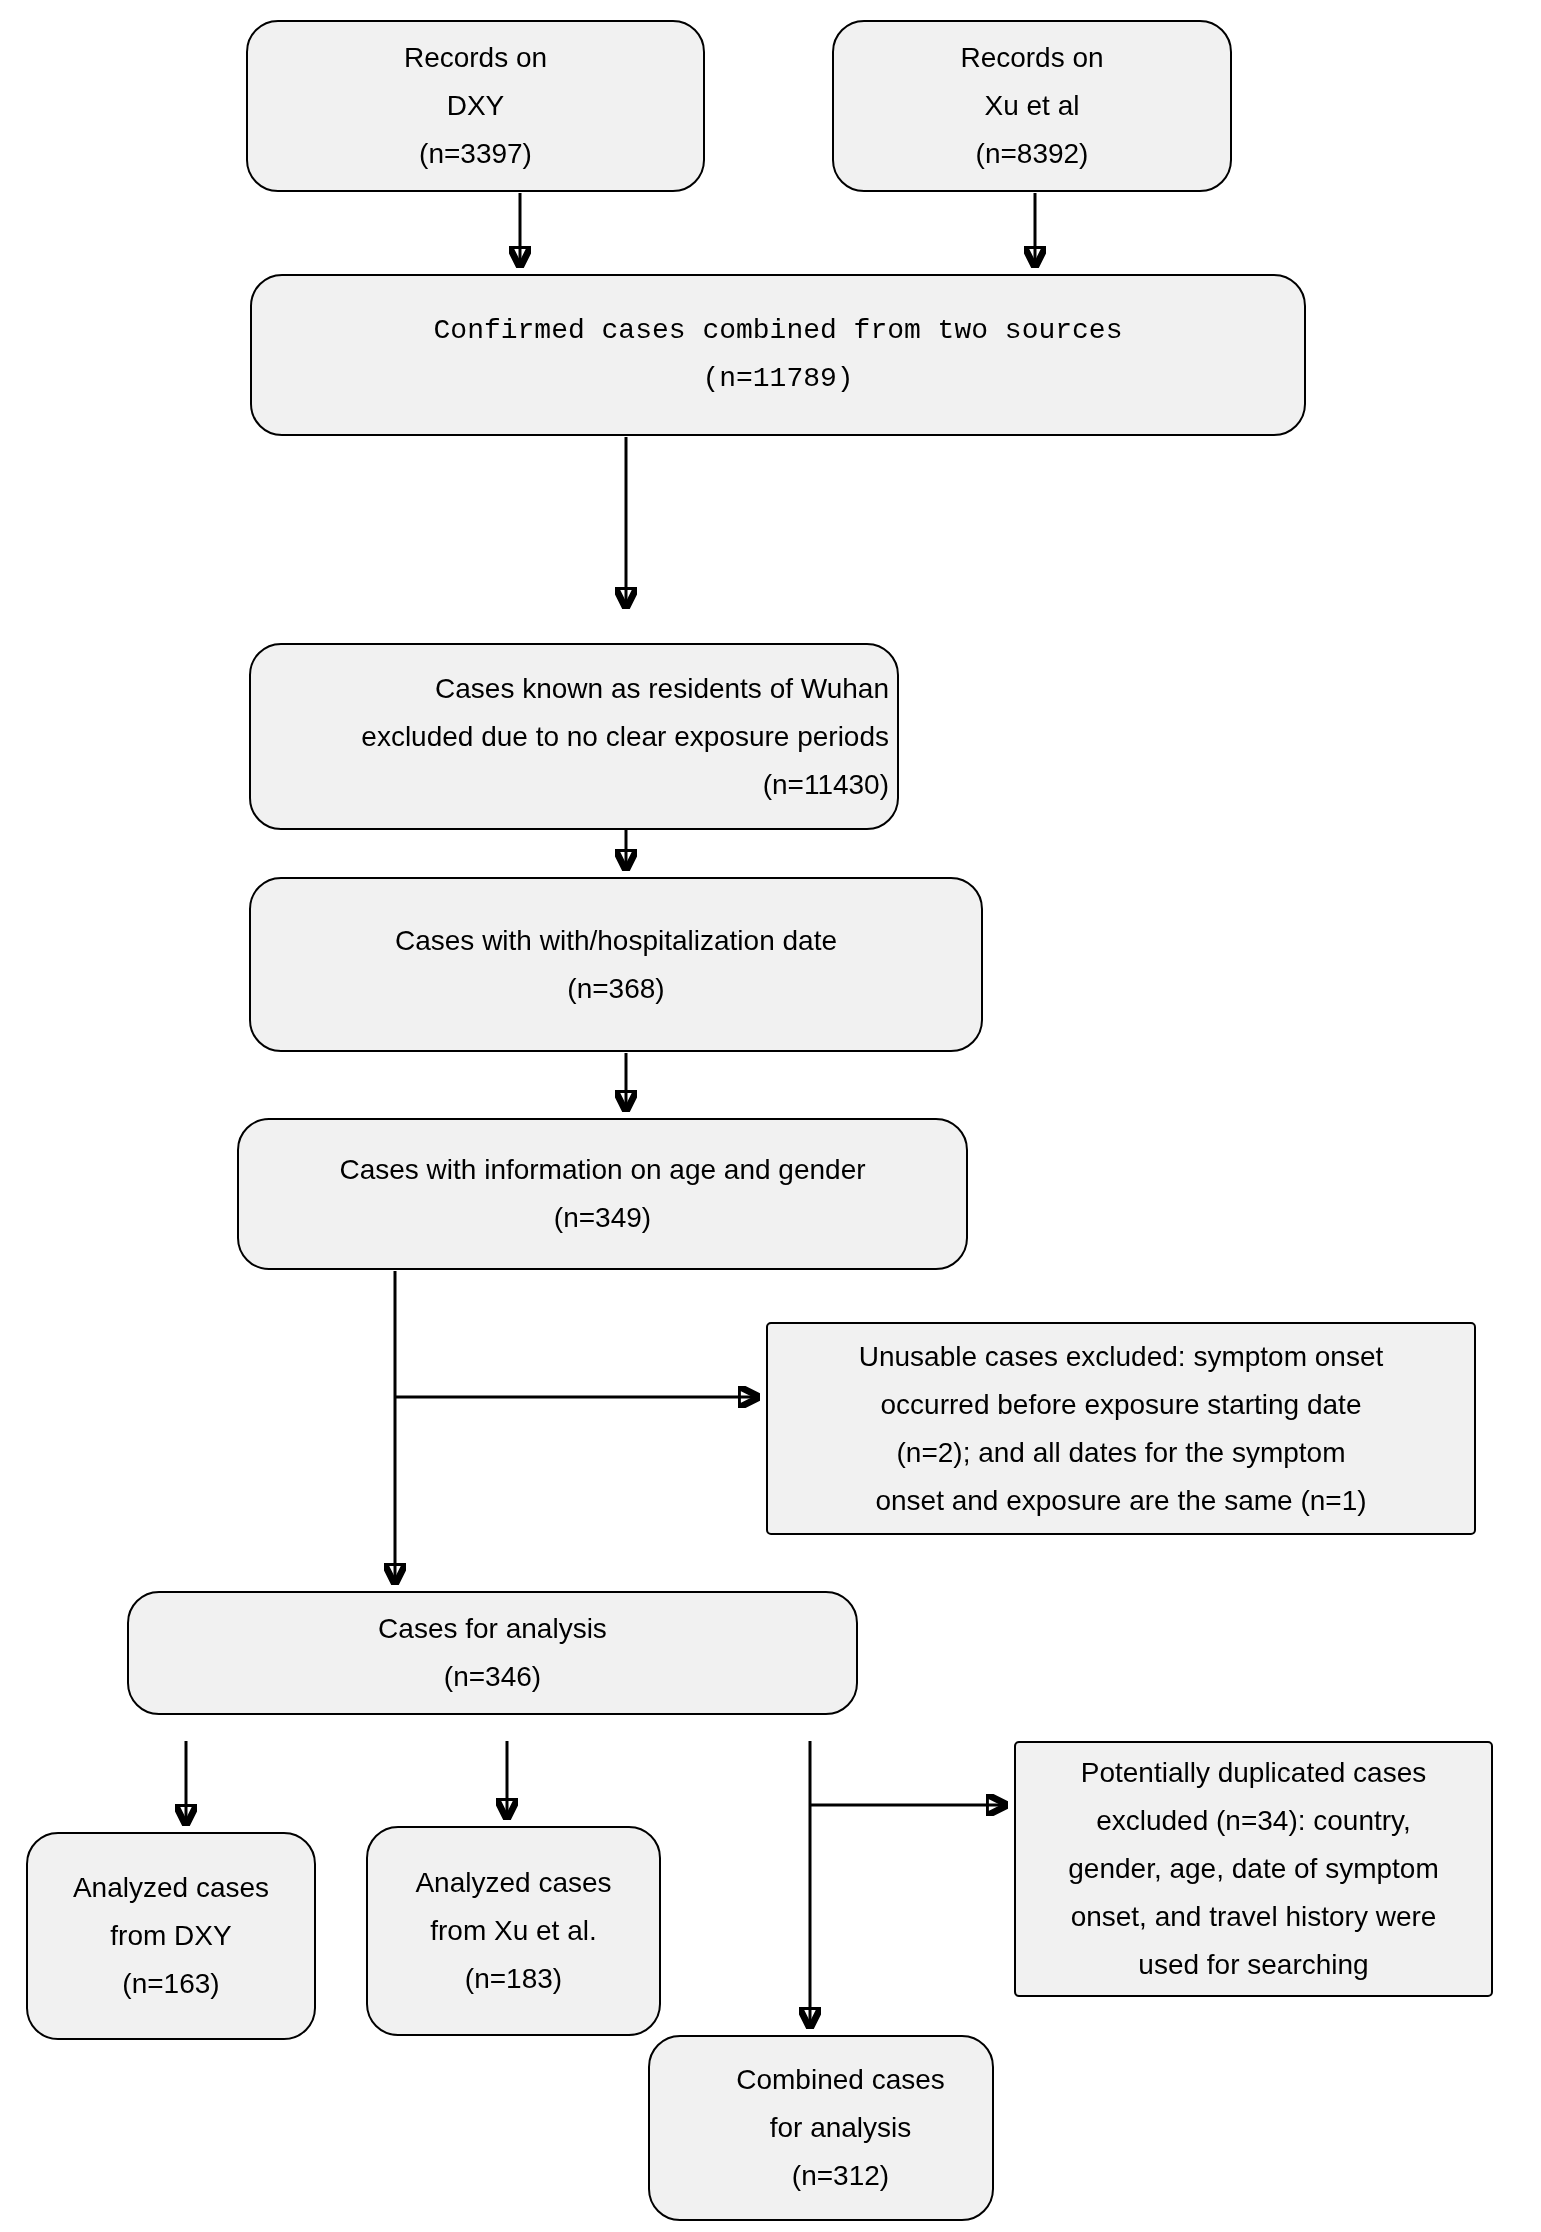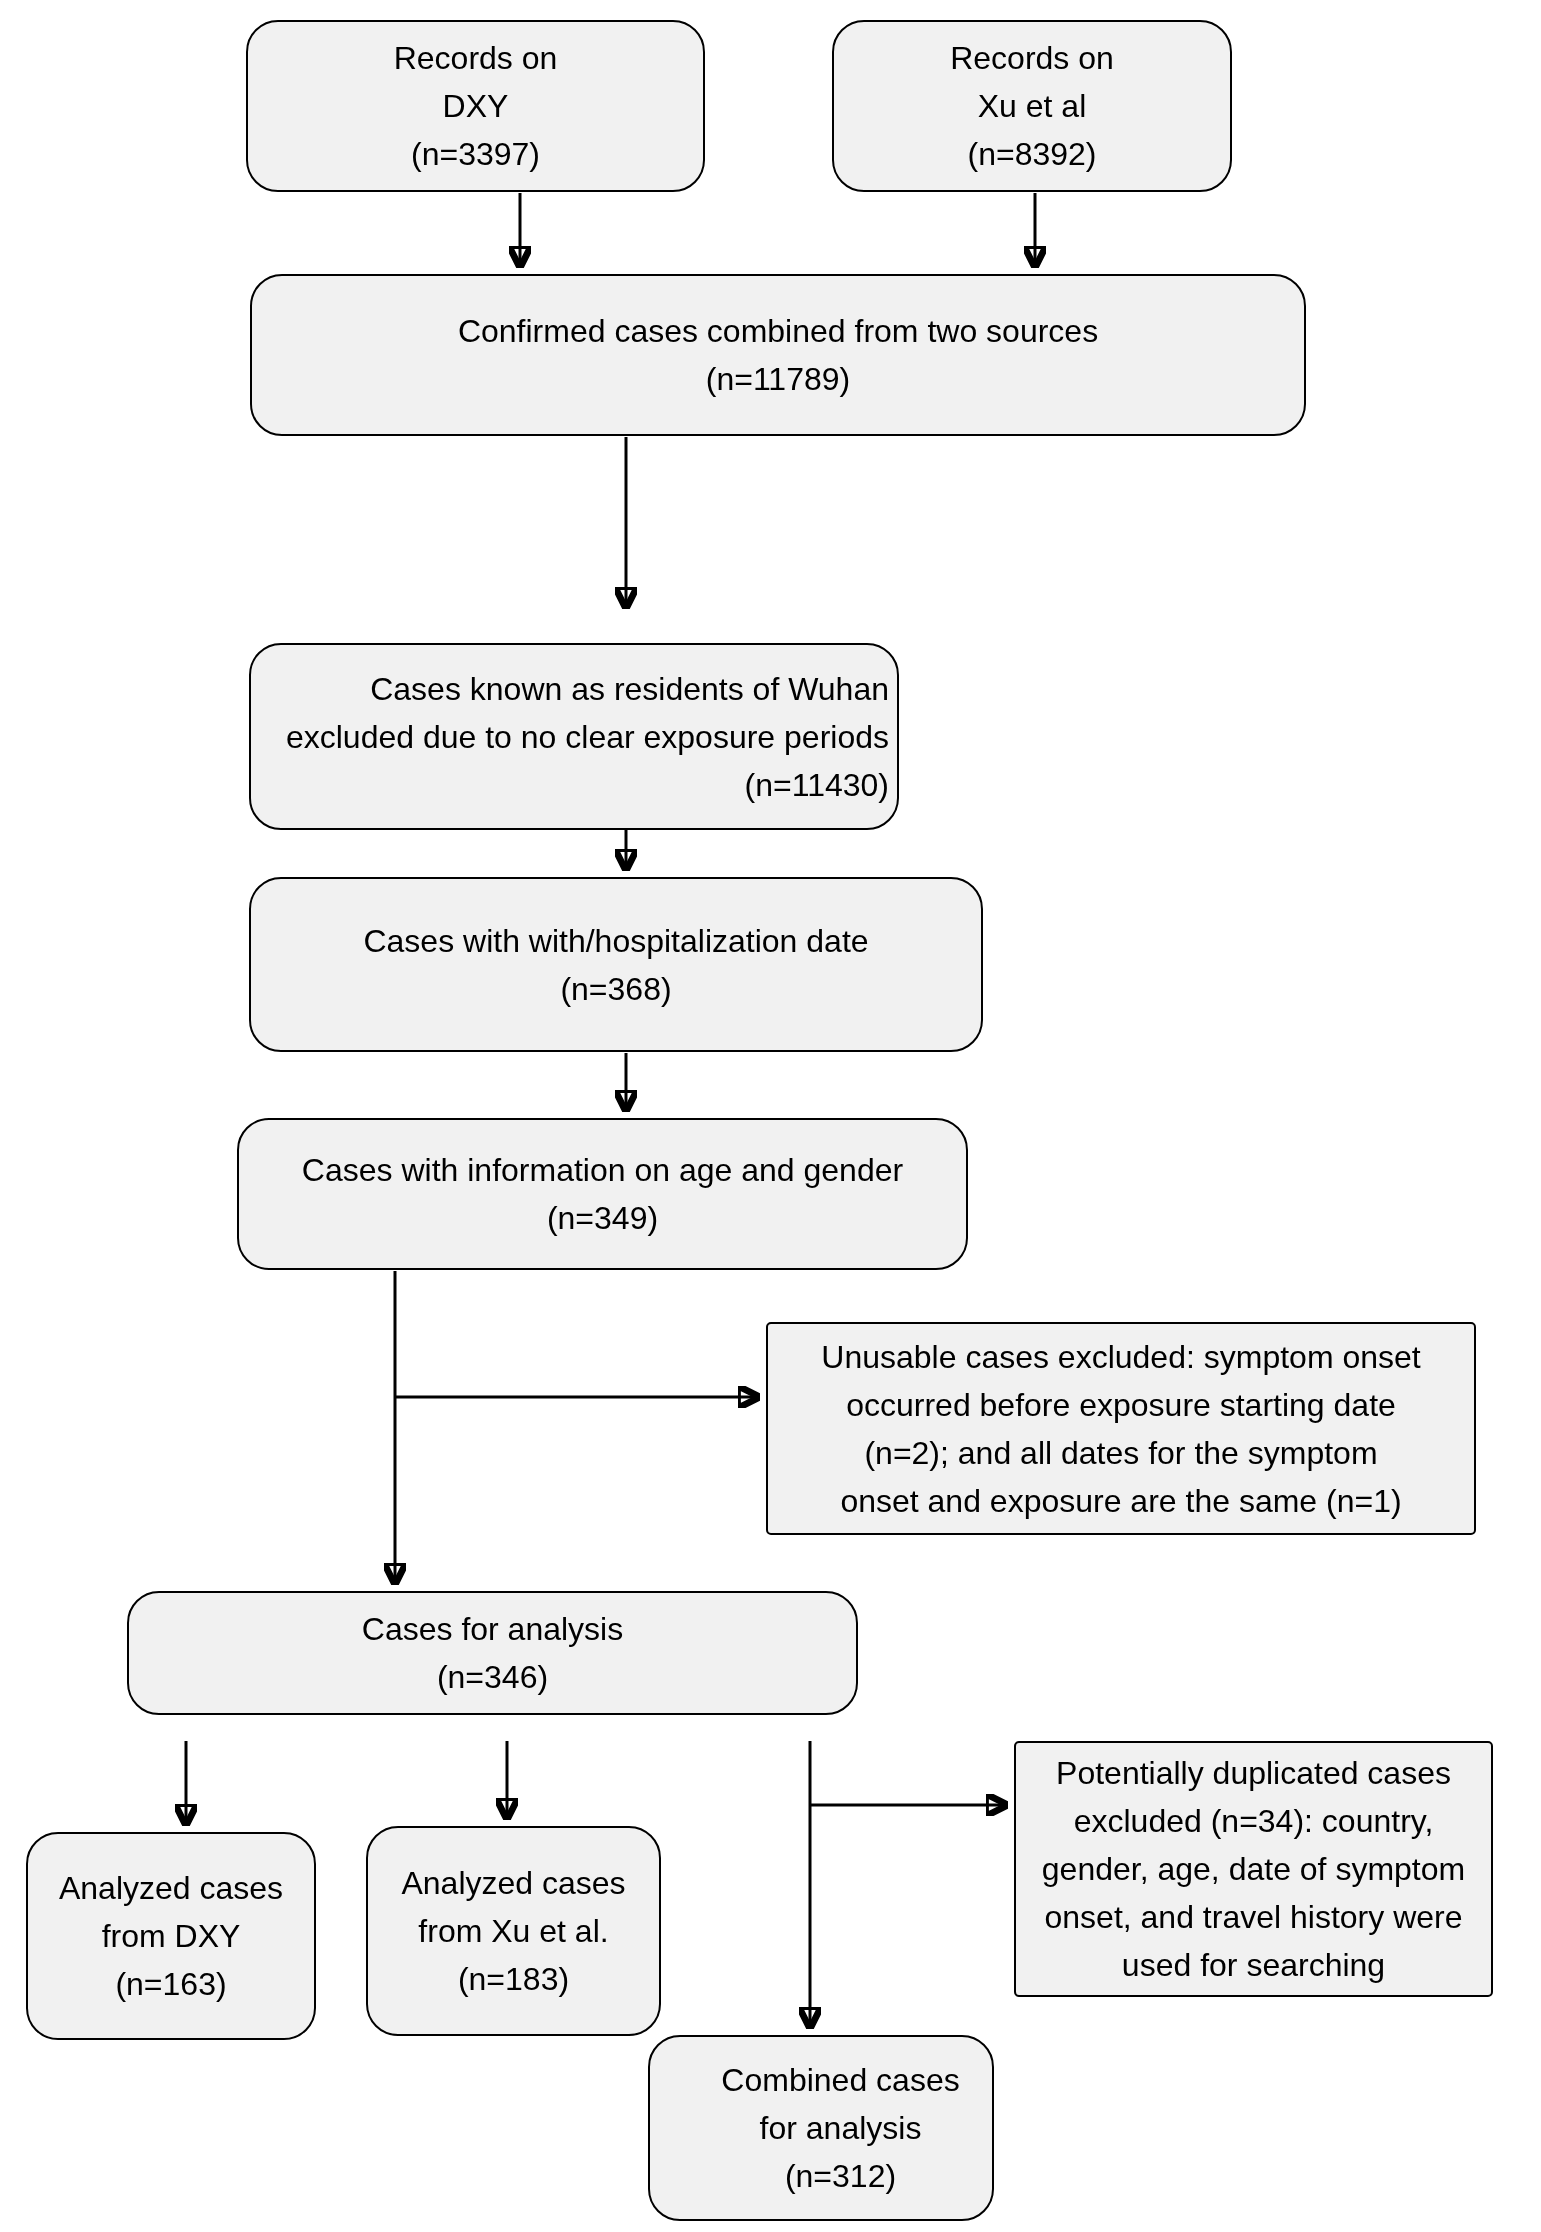--- a/index.html
+++ b/index.html
@@ -33,31 +33,31 @@
   .node {
     position: absolute;
     background: var(--node-fill);
     border: 2.5px solid var(--node-border);
     border-radius: 32px;
     display: flex;
     flex-direction: column;
     align-items: center;
     justify-content: center;
     text-align: center;
-    font-size: 32px;
+    font-size: 28px;
     line-height: 48px;
     padding: 4px 8px;
   }
   .node.sharp { border-radius: 5px; }
   .ln { display: block; white-space: nowrap; }
 
   
   .n-records-dxy   { left: 246px;  top: 20px;   width: 459px;  height: 172px; }
   .n-records-xu    { left: 832px;  top: 20px;   width: 400px;  height: 172px; }
-  .n-combined      { left: 250px;  top: 274px;  width: 1056px; height: 162px; }
+  .n-combined      { left: 250px;  top: 274px;  width: 1056px; height: 162px; font-family: Liberation Mono, monospace; }
   .n-wuhan         { left: 249px;  top: 643px;  width: 650px;  height: 187px; align-items: flex-end; }
   .n-onset         { left: 249px;  top: 877px;  width: 734px;  height: 175px; }
   .n-age-gender    { left: 237px;  top: 1118px; width: 731px;  height: 152px; }
   .n-unusable      { left: 766px;  top: 1322px; width: 710px;  height: 213px; }
   .n-for-analysis  { left: 127px;  top: 1591px; width: 731px;  height: 124px; }
   .n-analyzed-dxy  { left: 26px;   top: 1832px; width: 290px;  height: 208px; }
   .n-analyzed-xu   { left: 366px;  top: 1826px; width: 295px;  height: 210px; }
   .n-duplicated    { left: 1014px; top: 1741px; width: 479px;  height: 256px; }
   .n-combined-anal { left: 648px;  top: 2035px; width: 346px;  height: 186px; padding-left: 47px; }
 </style>

